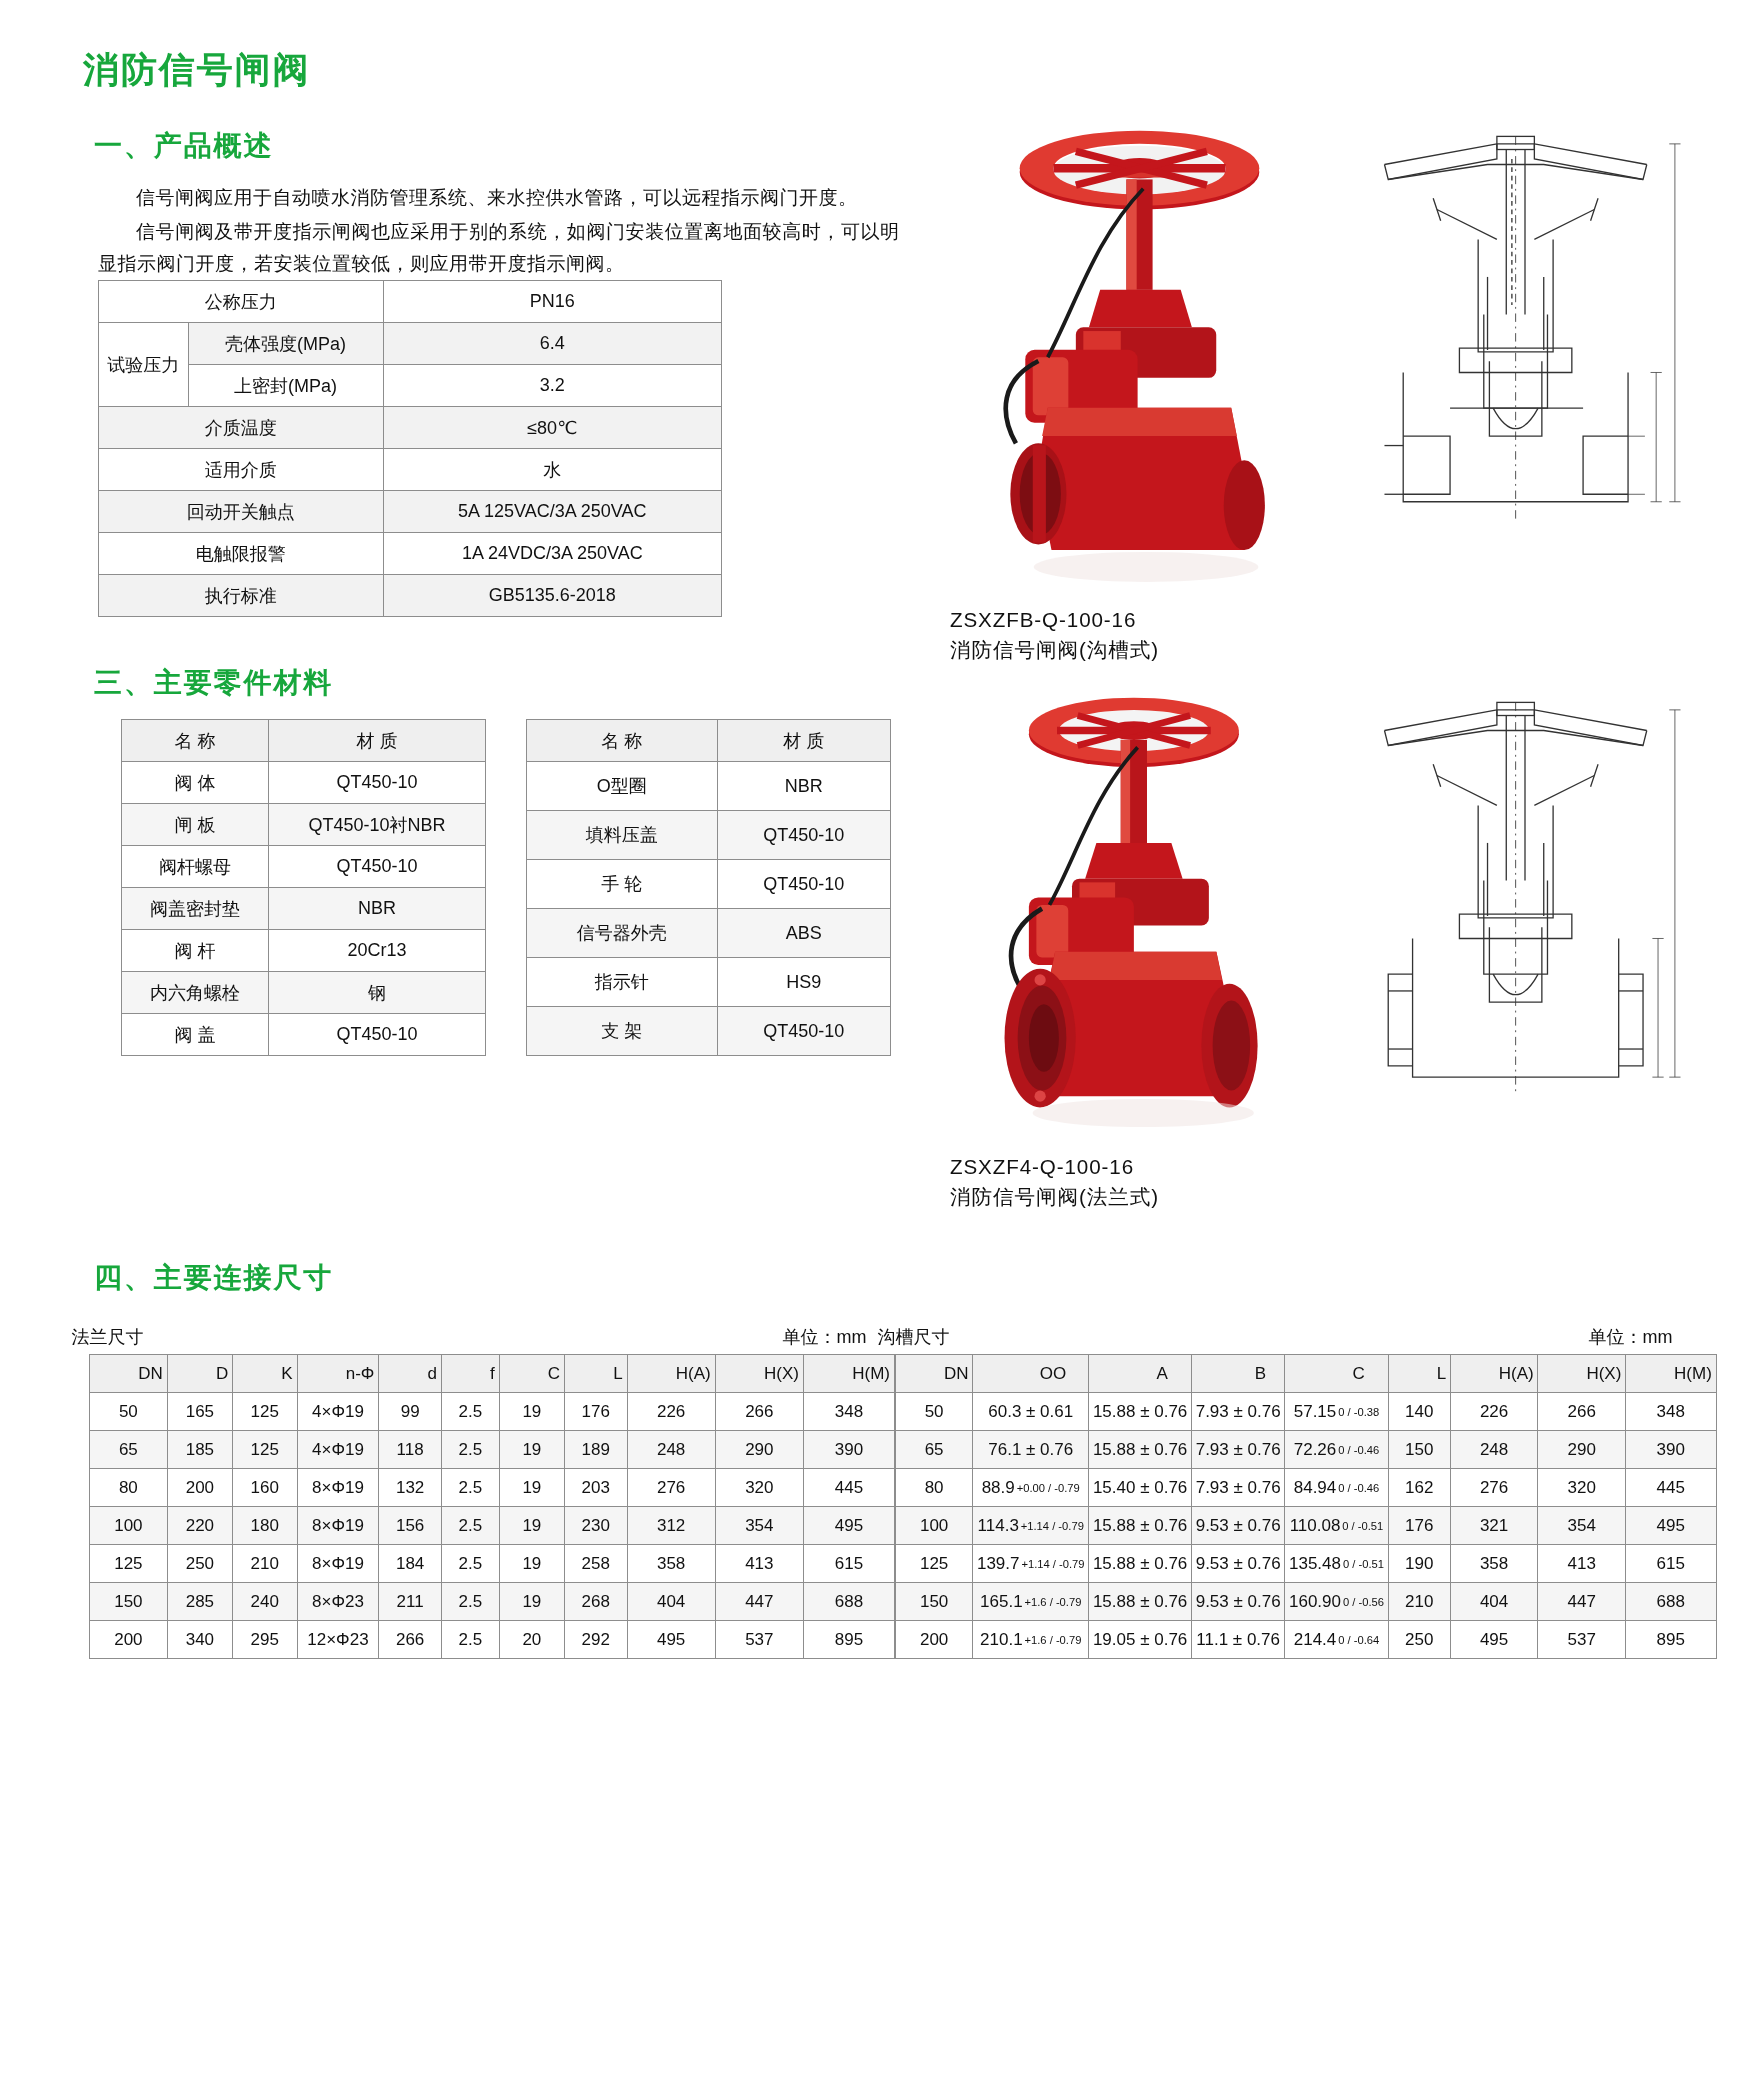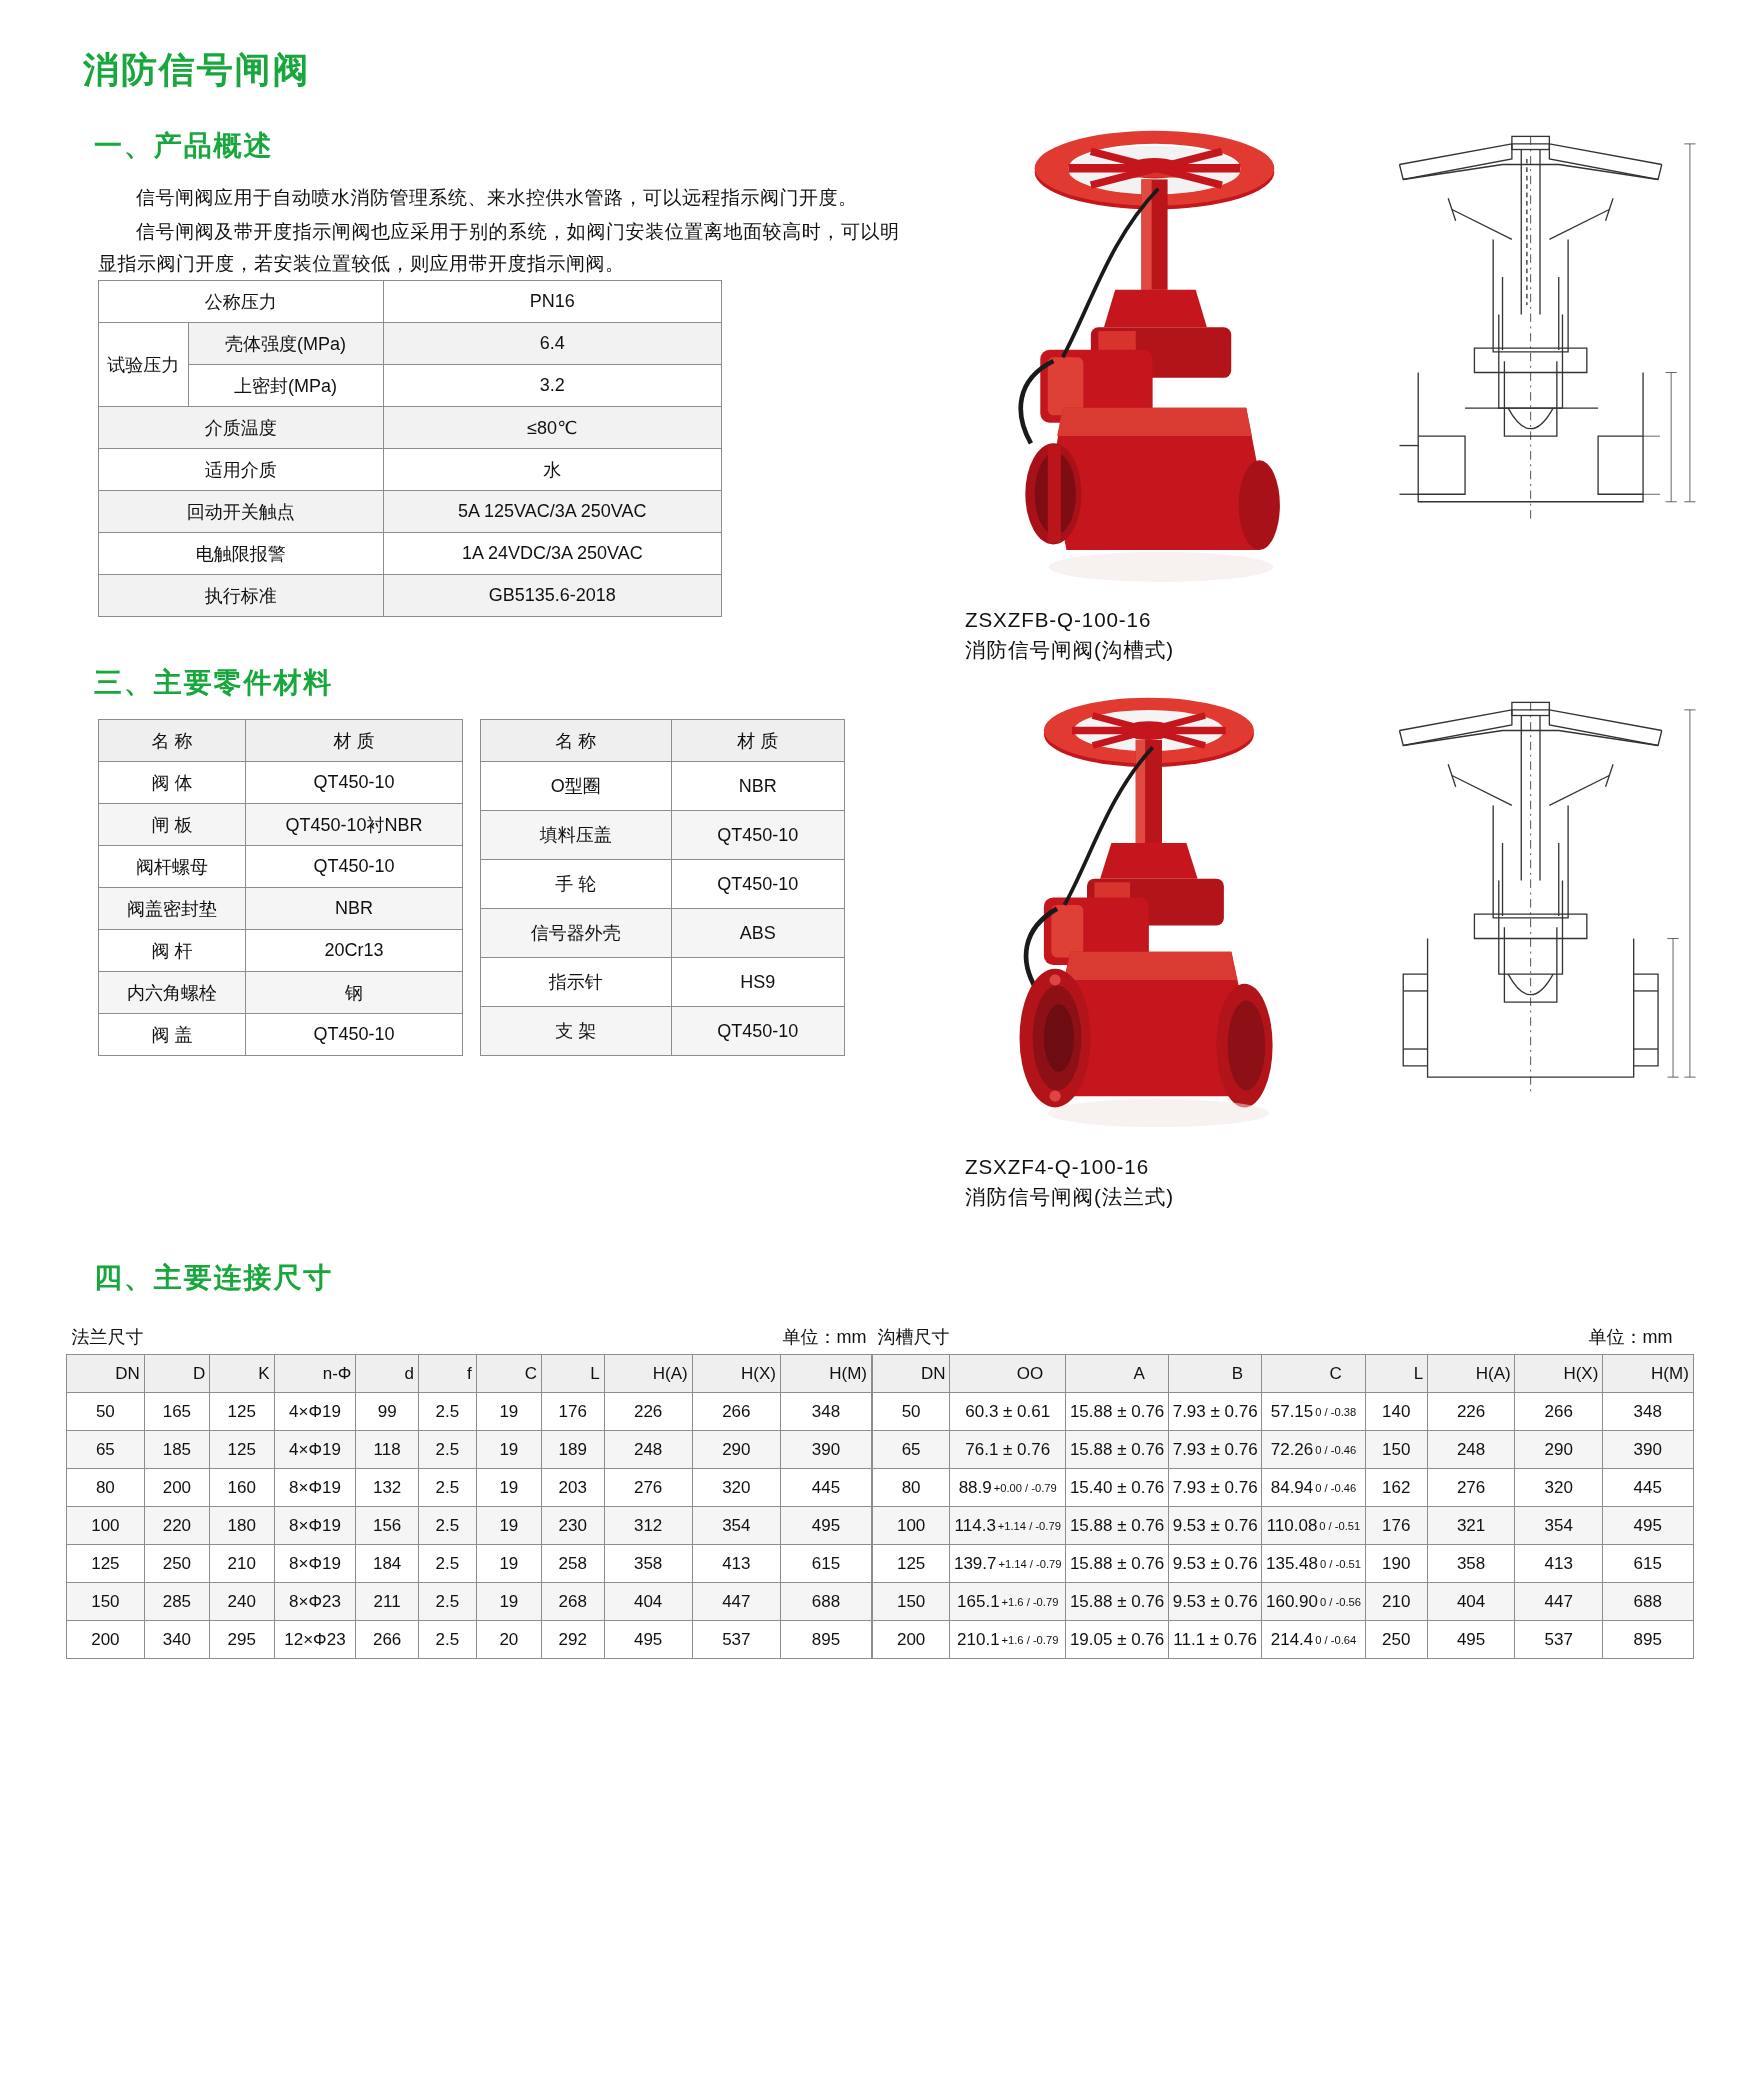--- a/index.html
+++ b/index.html
@@ -20,21 +20,20 @@
     font-size:36px;
     font-weight:bold;
     color:#17a73c;
     letter-spacing:1.9px;
     margin:9.4px 0 0 17px;
   }
   .columns{
     display:flex;
     align-items:flex-start;
     margin-top:32px;
-    gap:15px;
   }
   .col-left{width:843px;flex:0 0 843px;}
   .col-right{flex:1;padding-left:26px;}
 
   h2.section{
     font-size:28px;
     font-weight:bold;
     color:#17a73c;
     letter-spacing:1.9px;
     margin:0 0 17px 28px;
@@ -48,20 +47,21 @@
     margin:0 9.4px 0 32px;
     text-indent:2em;
     text-align:justify;
   }
   .para + .para{margin-top:1.9px;}
 
   
   table{
     border-collapse:collapse;
     font-size:18px;
+    margin-left:23px;
   }
   table td,table th{
     border:0.9px solid #8d8d8d;
     text-align:center;
     font-weight:normal;
     padding:0 3.7px;
   }
   
   .tbl-tech{
     width:624px;

